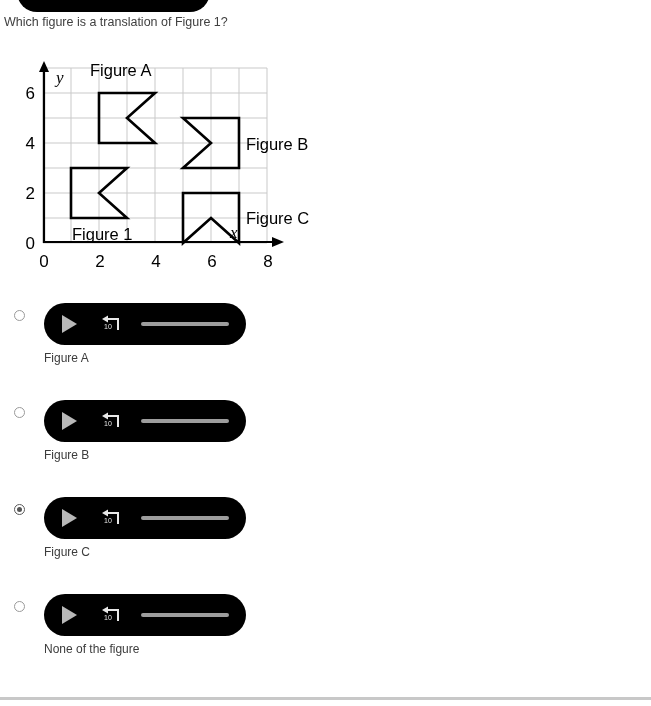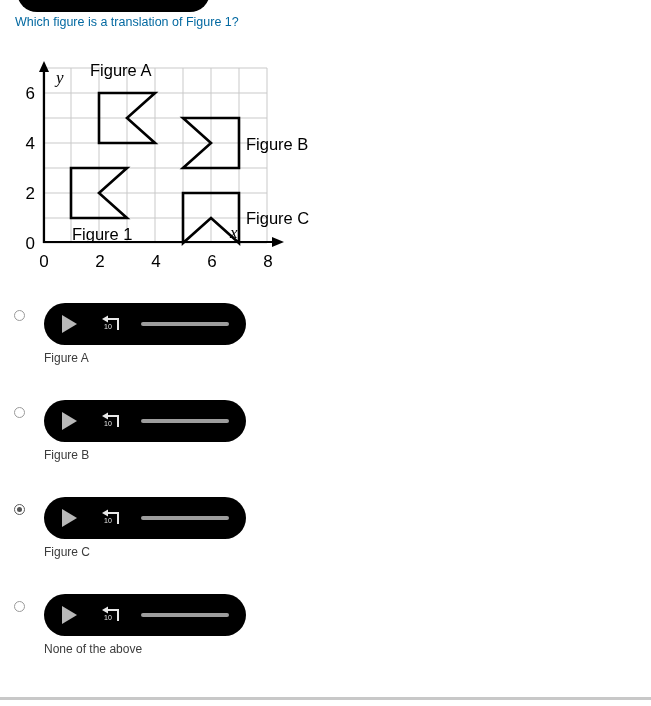--- a/index.html
+++ b/index.html
@@ -23,24 +23,24 @@
     top: -28px;
     width: 193px;
     height: 40px;
     background: #000000;
     border-radius: 20px;
   }
 
   
   .question {
     position: absolute;
-    left: 15px;
+    left: 4px;
     top: 15px;
     font-size: 12.5px;
-    color: #0369a1;
+    color: #404040;
     white-space: nowrap;
   }
 
   
   .figure-wrap {
     position: absolute;
     left: 8px;
     top: 58px;
     width: 310px;
     height: 215px;
@@ -255,16 +255,16 @@
     <span class="play-icon"></span>
     <span class="replay-icon">
       <svg width="22" height="20" viewBox="0 0 22 20">
         <path d="M5 5 H17 V16" fill="none" stroke="#e8e8e8" stroke-width="2"></path>
         <polygon points="1,5 7,1.5 7,8.5" fill="#e8e8e8"></polygon>
         <text x="3" y="15" font-family="Liberation Sans, sans-serif" font-size="7" fill="#e8e8e8">10</text>
       </svg>
     </span>
     <span class="progress"></span>
   </div>
-  <div class="option-label">None of the above</div>
+  <div class="option-label">None of the figure</div>
 </div>
 
 <div class="bottom-rule"></div>
 
 </body></html>

